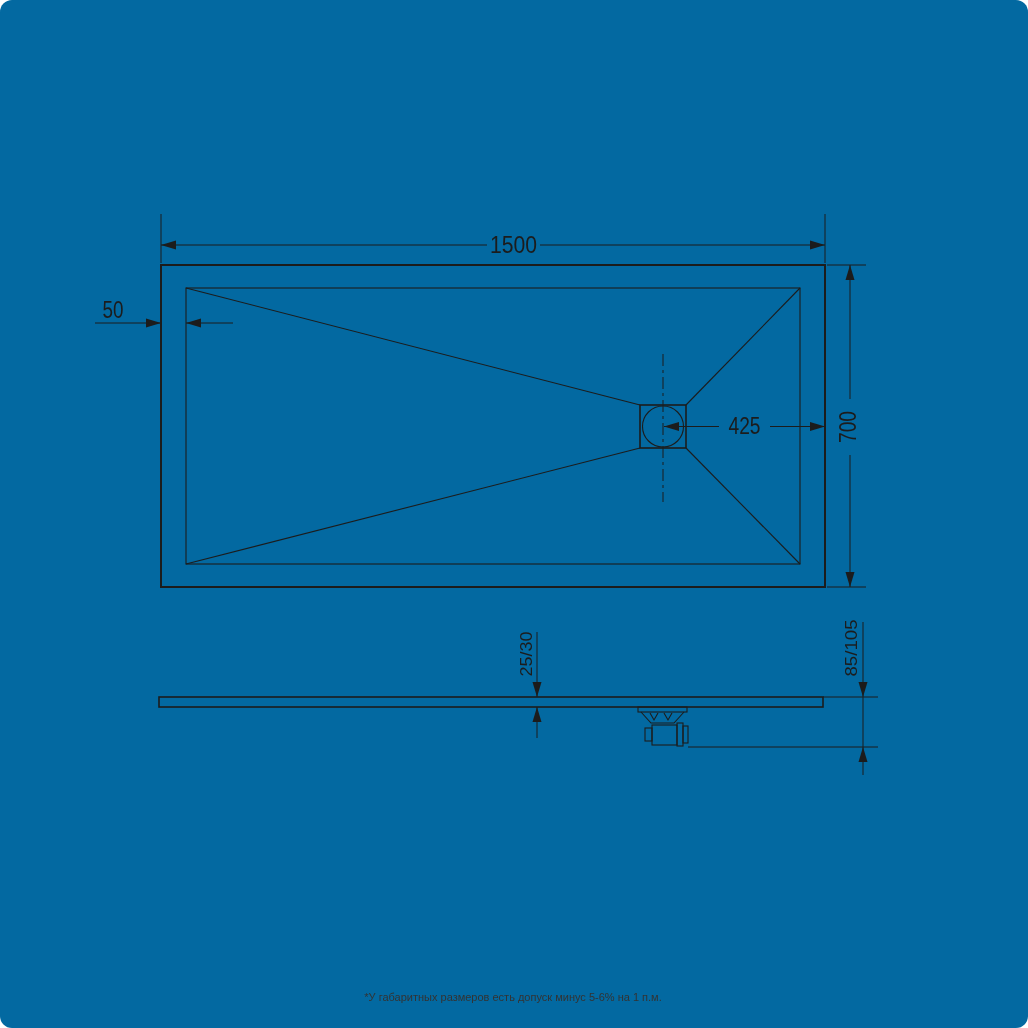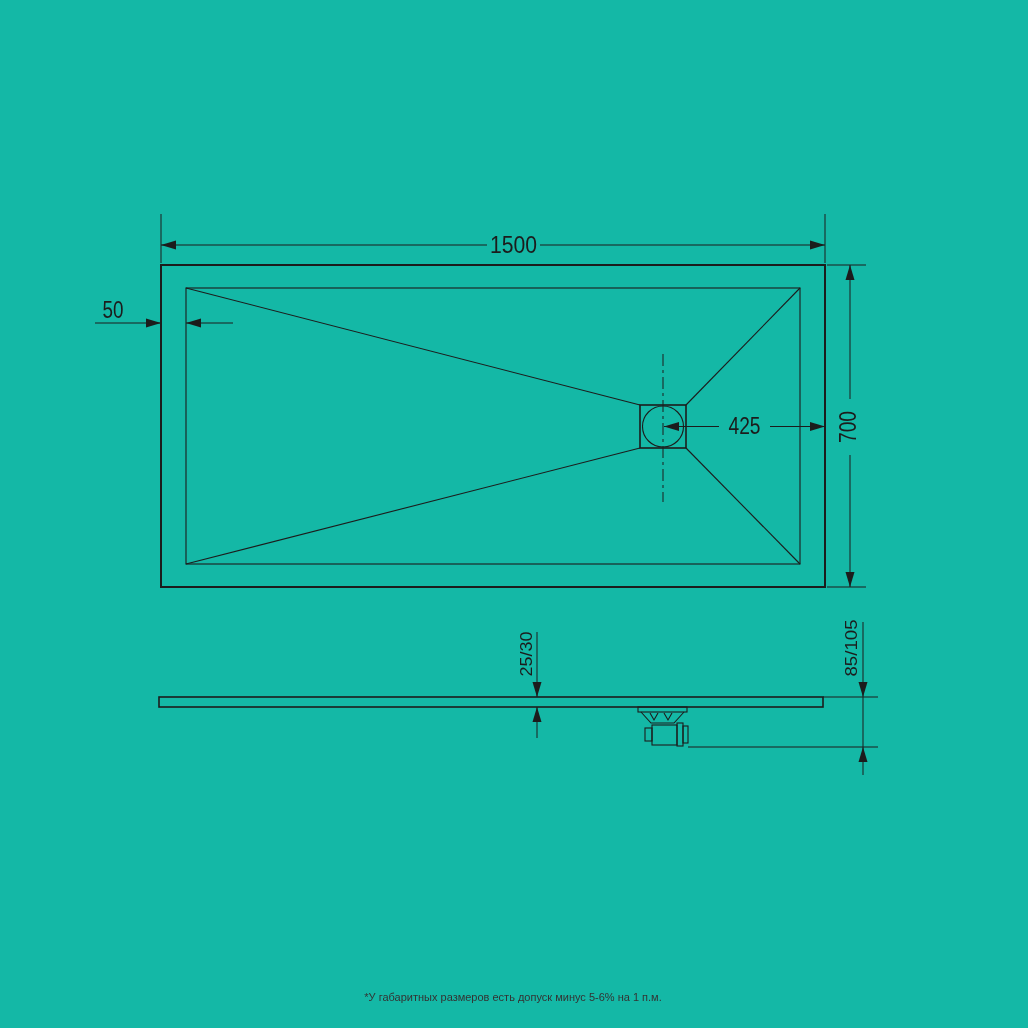--- a/index.html
+++ b/index.html
@@ -8,21 +8,22 @@
     background: #ffffff;
     width: 1028px;
     height: 1028px;
     overflow: hidden;
     font-family: "Liberation Sans", sans-serif;
   }
   .canvas {
     position: relative;
     width: 1028px;
     height: 1028px;
-    background: #14b8a6;
+    background: #0369a1;
+    border-radius: 12px;
   }
   svg text {
     font-family: "Liberation Sans", sans-serif;
     fill: #1c1c1c;
   }
   .dim-text  { font-size: 23px; }
   .dim-text-side { font-size: 17px; }
   .footnote-text { font-size: 11px; fill: #333333; }
   .thick { stroke: #1c1c1c; stroke-width: 2;   fill: none; }
   .mid   { stroke: #1c1c1c; stroke-width: 1.6; fill: none; }

